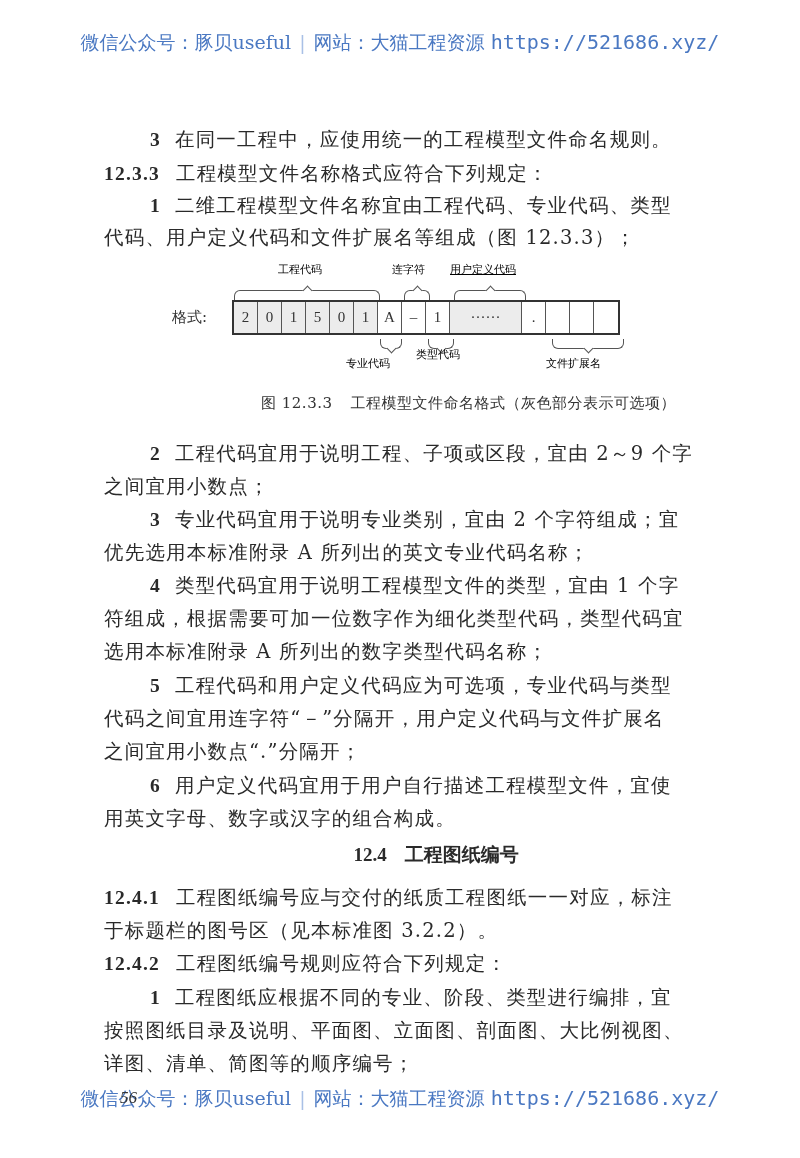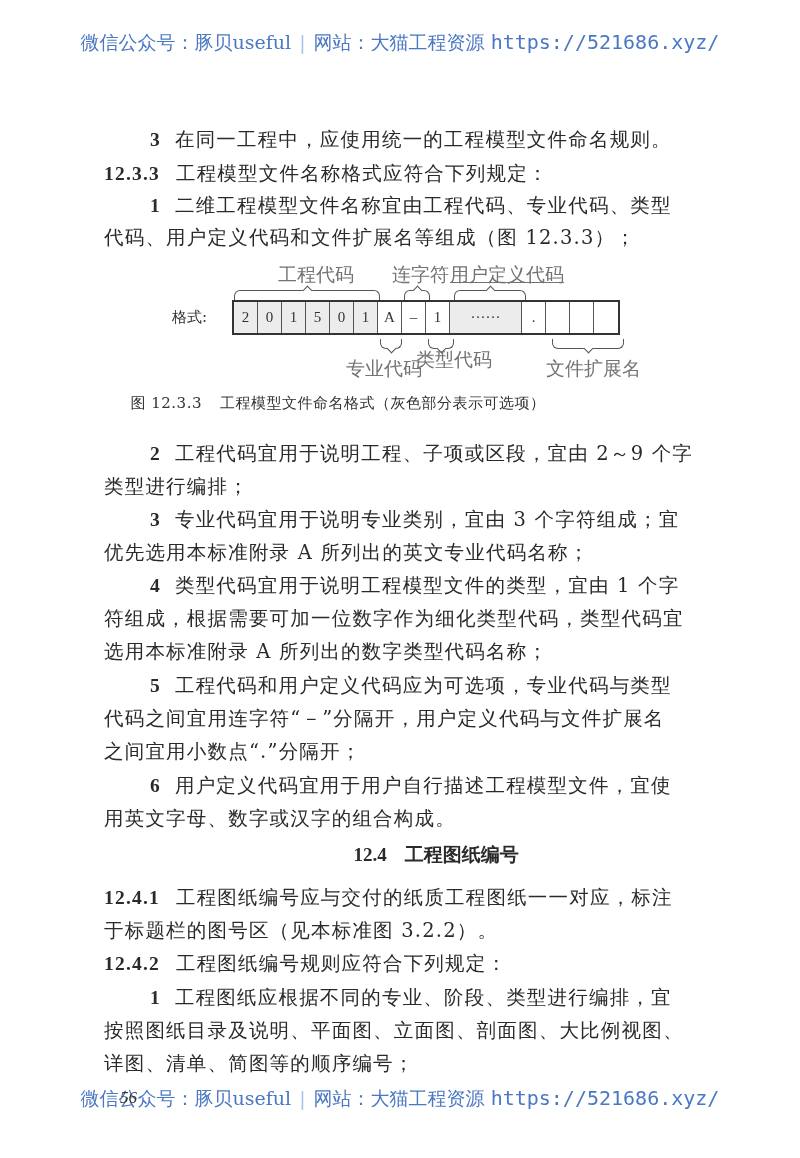--- a/index.html
+++ b/index.html
@@ -15,37 +15,37 @@
   .page-number { position: absolute; left: 120px; top: 1088px; font-size: 17px; color: #333;
                  font-family: "Liberation Serif", serif; font-style: italic; }
   .line { position: absolute; font-size: 19.5px; white-space: nowrap; letter-spacing: 1.2px; }
   .num { font-weight: bold; font-family: "Liberation Serif", serif; margin-right: 14px; }
   .clause { font-weight: bold; font-family: "Liberation Serif", serif; margin-right: 16px; }
   .heading { position: absolute; left: 0; width: 800px; text-align: center; font-size: 19px; font-weight: bold; margin-left: 36px; }
   .heading .hnum { font-family: "Liberation Serif", serif; margin-right: 18px; }
 
   
   .figure { position: absolute; left: 160px; top: 258px; width: 480px; height: 120px; }
-  .fig-label { position: absolute; font-size: 19px; color: #737373; white-space: nowrap; }
+  .fig-label { position: absolute; font-size: 11px; color: #000000; white-space: nowrap; }
   .format-label { position: absolute; left: 12px; top: 50px; font-size: 15px; color: #333; }
   .code-box { position: absolute; left: 72px; top: 42px; height: 35px; display: flex;
               border: 2px solid #333; box-sizing: border-box; }
   .cell { height: 100%; box-sizing: border-box; border-right: 1px solid #555; display: flex;
           align-items: center; justify-content: center; font-size: 15px; color: #333;
           font-family: "Liberation Serif", serif; }
   .cell:last-child { border-right: none; }
   .cell.gray { background: #ececec; }
   .brace { position: absolute; height: 10px; box-sizing: border-box; border: 1.2px solid #555; }
   .brace.up { border-bottom: none; border-radius: 6px 6px 0 0; }
   .brace.down { border-top: none; border-radius: 0 0 6px 6px; }
   .brace .tip { position: absolute; left: 50%; width: 6px; height: 6px; margin-left: -3px;
                 border-left: 1.2px solid #555; border-top: 1.2px solid #555; }
   .brace.up .tip { top: -4px; transform: rotate(45deg); background: #fff; }
   .brace.down .tip { bottom: -4px; transform: rotate(225deg); background: #fff; }
-  .caption { position: absolute; left: 0; width: 676px; top: 394px; text-align: center;
+  .caption { position: absolute; left: 0; width: 676px; top: 394px; text-align: right;
              font-size: 15px; color: #333; letter-spacing: 0.5px; }
   .caption .cnum { margin-right: 18px; }
 </style>
 </head>
 <body>
 
 <div class="watermark wm-top">
   <span>微信公众号：豚贝useful</span><span class="sep">|</span><span>网站：大猫工程资源</span>
   <span class="url">https://521686.xyz/</span>
 </div>
@@ -112,23 +112,23 @@
   <div class="fig-label" style="left:386px;top:98px;">文件扩展名</div>
 </div>
 
 <div class="caption">
   <span class="cnum">图 12.3.3</span><span>工程模型文件命名格式（灰色部分表示可选项）</span>
 </div>
 
 <div class="line" style="left:150px;top:440px;">
   <span class="num">2</span><span>工程代码宜用于说明工程、子项或区段，宜由 2～9 个字</span>
 </div>
-<div class="line" style="left:104px;top:473px;"><span>类型进行编排；</span></div>
+<div class="line" style="left:104px;top:473px;"><span>之间宜用小数点；</span></div>
 <div class="line" style="left:150px;top:506px;">
-  <span class="num">3</span><span>专业代码宜用于说明专业类别，宜由 3 个字符组成；宜</span>
+  <span class="num">3</span><span>专业代码宜用于说明专业类别，宜由 2 个字符组成；宜</span>
 </div>
 <div class="line" style="left:104px;top:539px;"><span>优先选用本标准附录 A 所列出的英文专业代码名称；</span></div>
 <div class="line" style="left:150px;top:572px;">
   <span class="num">4</span><span>类型代码宜用于说明工程模型文件的类型，宜由 1 个字</span>
 </div>
 <div class="line" style="left:104px;top:605px;"><span>符组成，根据需要可加一位数字作为细化类型代码，类型代码宜</span></div>
 <div class="line" style="left:104px;top:638px;"><span>选用本标准附录 A 所列出的数字类型代码名称；</span></div>
 <div class="line" style="left:150px;top:672px;">
   <span class="num">5</span><span>工程代码和用户定义代码应为可选项，专业代码与类型</span>
 </div>

